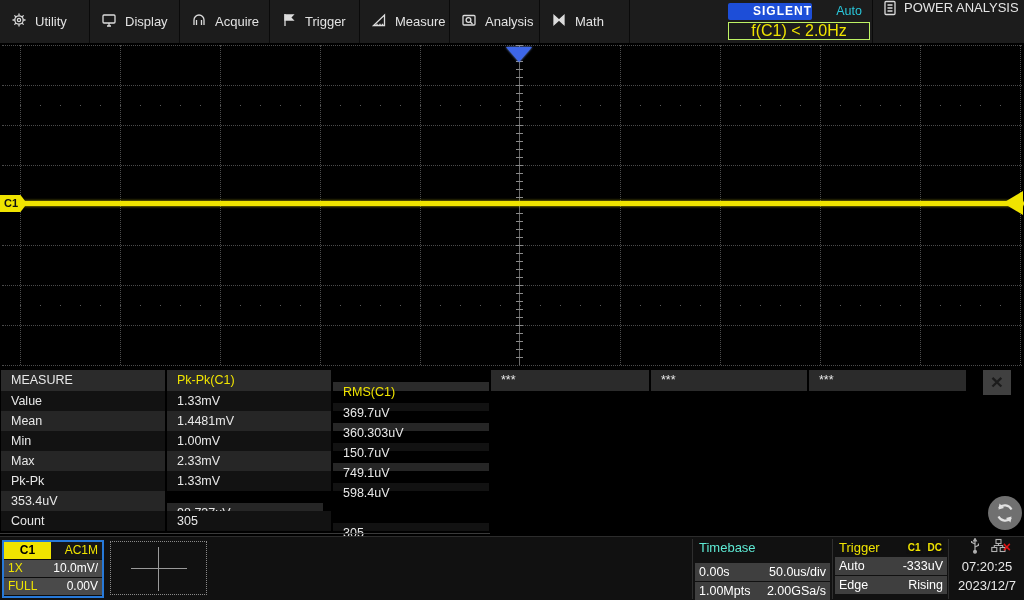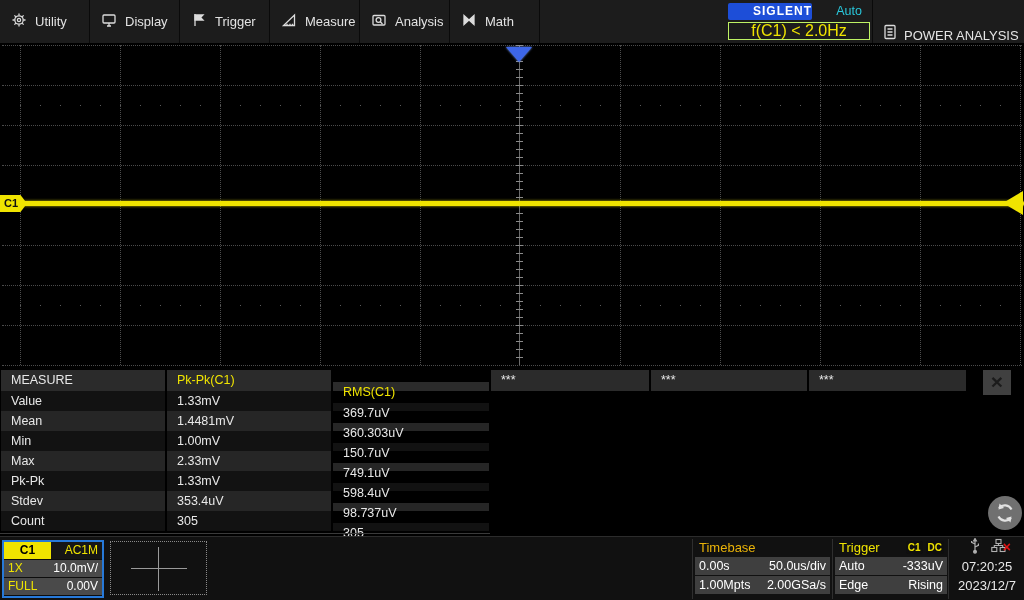--- a/index.html
+++ b/index.html
@@ -18,21 +18,21 @@
 
   #siglent-cluster { position:absolute; left:726px; top:0; width:146px; height:43px; }
   #siglent-logo { position:absolute; left:2px; top:3px; width:84px; height:17px;
                   background:#1d4ed8; border-radius:2px; color:#fff; font-weight:bold;
                   font-size:12px; letter-spacing:1px; text-align:right; line-height:17px; }
   #acq-status { position:absolute; right:10px; top:4px; color:#29c8dc; font-size:12.5px; }
   #trig-freq-box { position:absolute; left:2px; top:22px; width:142px; height:18px;
                    border:1px solid #bef264; color:#f0e400; font-size:16px;
                    text-align:center; line-height:16px; }
   #power-analysis { position:absolute; left:872px; top:0; width:152px; height:43px;
-                    display:flex; align-items:flex-end; gap:7px; padding-left:10px;
+                    display:flex; align-items:flex-start; gap:7px; padding-left:10px;
                     color:#e5e5e5; font-size:13px; border-left:1px solid #0a0a0a; }
 
   
   #wave { position:absolute; left:0; top:43px; width:1024px; height:325px; background:#000; }
   .hgrid { position:absolute; left:2px; right:2px; height:0;
            border-top:1px dotted #4c4c4c; }
   .vgrid { position:absolute; top:2px; height:320px; width:0;
            border-left:1px dotted #4c4c4c; }
   .dotrow { position:absolute; left:20px; width:1000px; height:1px;
             background:repeating-linear-gradient(90deg,#5a5a5a 0 1px,transparent 1px 20px); }
@@ -86,21 +86,21 @@
   .ch-gray { background:#4a4a4a; justify-content:space-between; padding:0 4px; line-height:17px; }
   .ch-gray .k { color:#f0e400; } .ch-gray .v { color:#fff; }
   #add-ch { position:absolute; left:110px; top:4px; width:97px; height:54px;
             border:1px dotted #8a8a8a; }
   #add-ch .h { position:absolute; left:20px; top:26px; width:56px; height:1px; background:#9a9a9a; }
   #add-ch .v { position:absolute; left:47px; top:5px; width:1px; height:44px; background:#9a9a9a; }
 
   .vsep { position:absolute; top:2px; width:1px; height:60px; background:#2e2e2e; }
 
   #tb-box { position:absolute; left:695px; top:1px; width:135px; }
-  .info-head { height:19px; color:#eab308; font-size:13px; padding-left:4px; line-height:19px; }
+  .info-head { height:25px; color:#5eead4; font-size:13px; padding-left:4px; line-height:19px; }
   .info-row { height:18px; background:#3f3f3f; margin-bottom:1px; display:flex;
               justify-content:space-between; padding:0 4px; color:#fff;
               font-size:12.5px; line-height:18px; }
   #trg-box { position:absolute; left:835px; top:1px; width:112px; }
   #trg-head { display:flex; align-items:center; height:19px; padding-left:4px; }
   #trg-title { color:#f0e400; font-size:13px; flex:1; }
   .trg-badge { background:#0f0f0f; color:#f0e400; font-size:10px; font-weight:bold;
                padding:1px 2px; margin-right:3px; border-radius:2px; }
 
   #status-box { position:absolute; left:950px; top:1px; width:74px; text-align:center; }
@@ -124,20 +124,26 @@
             <path d="M8 1.5V3.6 M8 12.4v2.1 M1.5 8h2.1 M12.4 8h2.1 M3.4 3.4l1.5 1.5 M11.1 11.1l1.5 1.5 M12.6 3.4l-1.5 1.5 M4.9 11.1l-1.5 1.5"></path>
           </svg></span>
       <span>Utility</span>
     </div>
     <div class="menu-item">
       <span><svg width="16" height="16" viewBox="0 0 16 16" class="micon">
             <rect x="2" y="3" width="12" height="8" rx="1"></rect>
             <path d="M6 14h4 M8 11v3"></path>
           </svg></span>
       <span>Display</span>
+    </div>
+    <div class="menu-item">
+      <span><svg width="16" height="16" viewBox="0 0 16 16" class="micon">
+            <path d="M3 13V8a5 5 0 0 1 10 0v5 M5.5 13V8 M10.5 13V8"></path>
+          </svg></span>
+      <span>Acquire</span>
     </div>
     <div class="menu-item">
       <span><svg width="16" height="16" viewBox="0 0 16 16" class="micon">
             <path d="M4 14V2"></path>
             <path d="M4 3h8l-2.5 2.5L12 8H4z" fill="#dcdcdc"></path>
           </svg></span>
       <span>Trigger</span>
     </div>
     <div class="menu-item">
       <span><svg width="16" height="16" viewBox="0 0 16 16" class="micon">
@@ -234,21 +240,20 @@
       <div class="mcell c0 mc">Max</div>
       <div class="mcell c1 mc">2.33mV</div>
       <div class="mcell c2 mc">749.1uV</div>
     </div>
     <div class="mrow dark">
       <div class="mcell c0 mc">Pk-Pk</div>
       <div class="mcell c1 mc">1.33mV</div>
       <div class="mcell c2 mc">598.4uV</div>
     </div>
     <div class="mrow light">
-      <div class="mcell c0 mc">Stdev</div>
       <div class="mcell c1 mc">353.4uV</div>
       <div class="mcell c2 mc">98.737uV</div>
     </div>
     <div class="mrow dark">
       <div class="mcell c0 mc">Count</div>
       <div class="mcell c1 mc">305</div>
       <div class="mcell c2 mc">305</div>
     </div>
   </div>
   <div id="measure-underline"></div>

